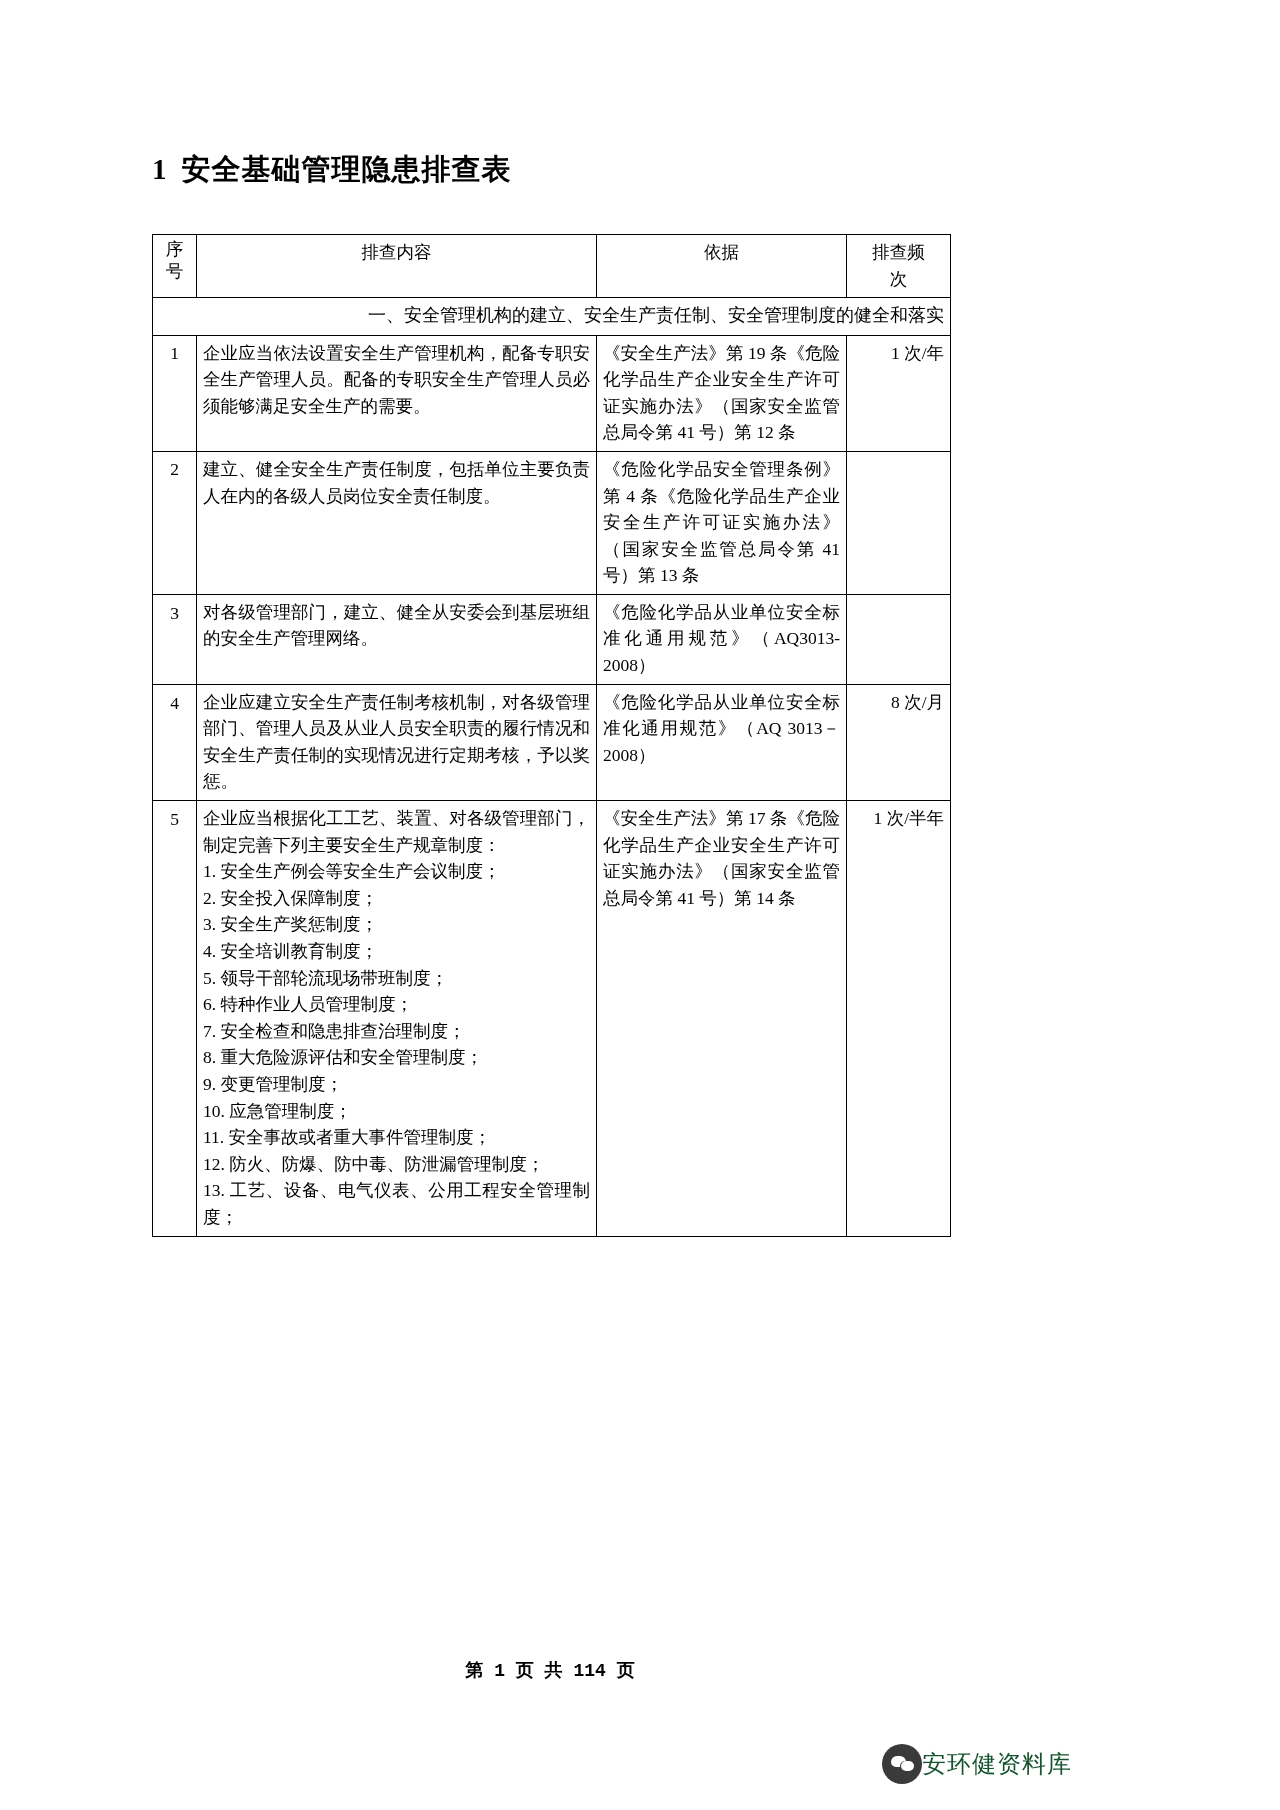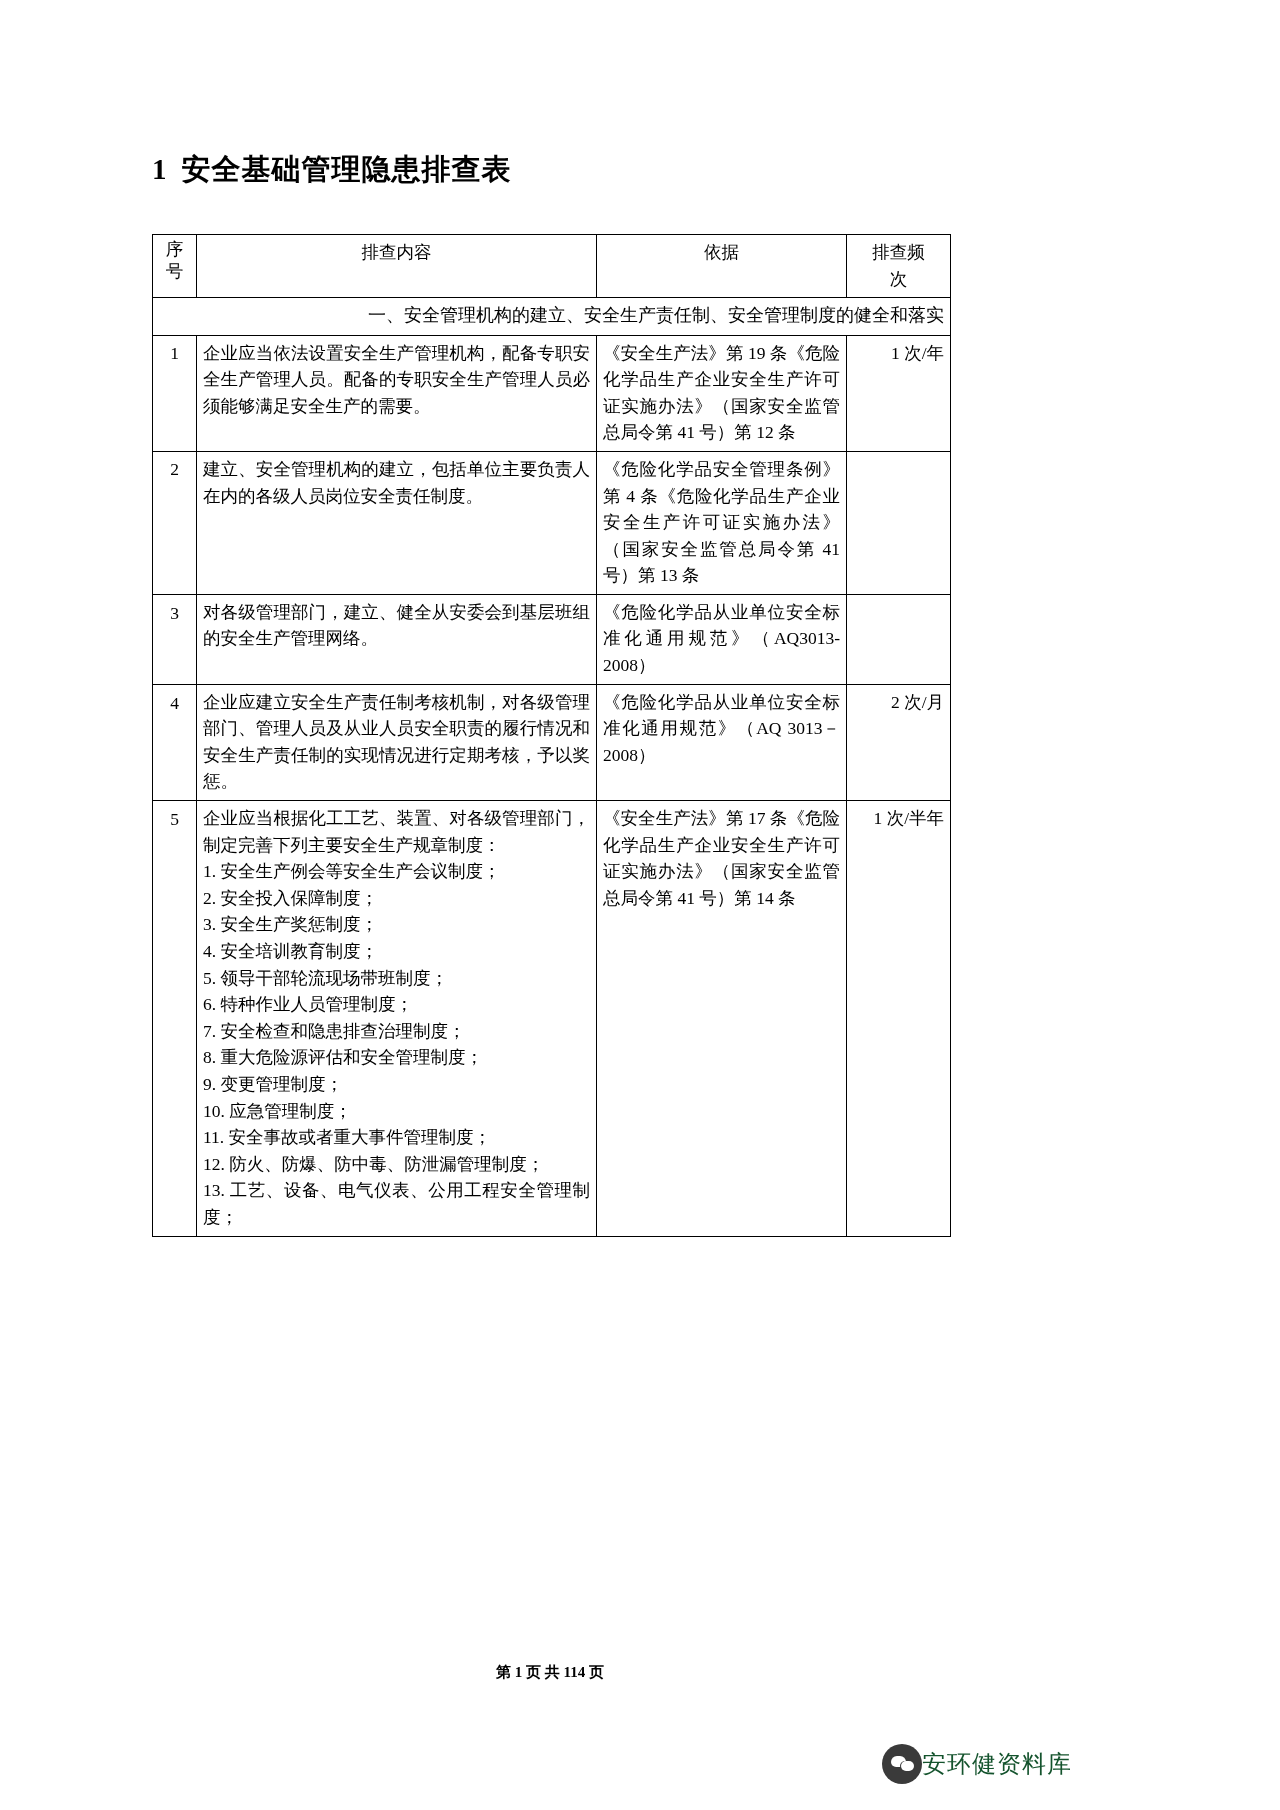--- a/index.html
+++ b/index.html
@@ -89,22 +89,22 @@
   .basis-just {
     text-align: justify;
     text-justify: inter-ideograph;
   }
   .footer {
     position: absolute;
     left: 0;
     right: 0;
     bottom: 128px;
     text-align: center;
-    font-size: 15px;
-    font-family: Liberation Serif, serif;
+    font-size: 18px;
+    font-family: Liberation Mono, monospace;
     margin-top: 8px;
   }
   .footer b { font-weight: bold; }
   .watermark {
     position: absolute;
     right: 28px;
     bottom: 26px;
     display: flex;
     align-items: center;
     color: #14532d;
@@ -181,37 +181,37 @@
 
       <tr>
         <td class="no">1</td>
         <td class="content">企业应当依法设置安全生产管理机构，配备专职安全生产管理人员。配备的专职安全生产管理人员必须能够满足安全生产的需要。</td>
         <td class="basis basis-just">《安全生产法》第 19 条《危险化学品生产企业安全生产许可证实施办法》（国家安全监管总局令第 41 号）第 12 条</td>
         <td class="freq">1 次/年</td>
       </tr>
 
       <tr>
         <td class="no">2</td>
-        <td class="content">建立、安全管理机构的建立，包括单位主要负责人在内的各级人员岗位安全责任制度。</td>
+        <td class="content">建立、健全安全生产责任制度，包括单位主要负责人在内的各级人员岗位安全责任制度。</td>
         <td class="basis basis-just">《危险化学品安全管理条例》第 4 条《危险化学品生产企业安全生产许可证实施办法》（国家安全监管总局令第 41 号）第 13 条</td>
         <td class="freq"></td>
       </tr>
 
       <tr>
         <td class="no top-align" style="padding-top:5px;">3</td>
         <td class="content">对各级管理部门，建立、健全从安委会到基层班组的安全生产管理网络。</td>
         <td class="basis basis-just">《危险化学品从业单位安全标准化通用规范》（AQ3013-2008）</td>
         <td class="freq"></td>
       </tr>
 
       <tr>
         <td class="no top-align" style="padding-top:5px;">4</td>
         <td class="content">企业应建立安全生产责任制考核机制，对各级管理部门、管理人员及从业人员安全职责的履行情况和安全生产责任制的实现情况进行定期考核，予以奖惩。</td>
         <td class="basis basis-just">《危险化学品从业单位安全标准化通用规范》（AQ 3013－2008）</td>
-        <td class="freq">2  次/月</td>
+        <td class="freq">8  次/月</td>
       </tr>
 
       <tr>
         <td class="no top-align" style="padding-top:5px;">5</td>
         <td class="content">
           <span>企业应当根据化工工艺、装置、对各级管理部门，制定完善下列主要安全生产规章制度：</span>
           <span class="list-line">1. 安全生产例会等安全生产会议制度；</span>
           <span class="list-line">2. 安全投入保障制度；</span>
           <span class="list-line">3. 安全生产奖惩制度；</span>
           <span class="list-line">4. 安全培训教育制度；</span>

